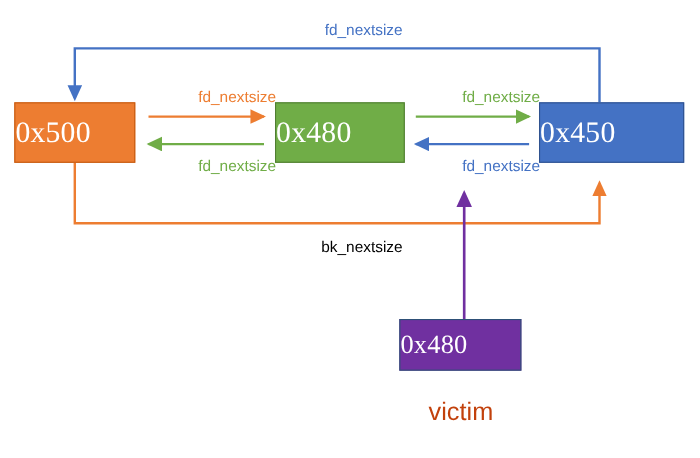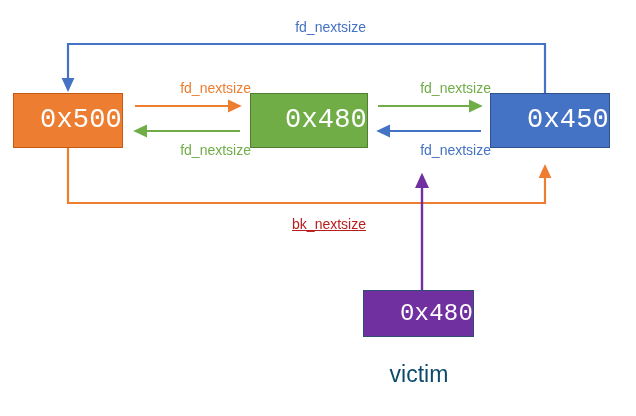--- a/index.html
+++ b/index.html
@@ -21,40 +21,40 @@
     position: absolute;
     left: 0;
     top: 0;
     width: 636px;
     height: 416px;
   }
   .node-box {
     position: absolute;
     display: flex;
     align-items: center;
-    justify-content: flex-end;
+    justify-content: flex-start;
     box-sizing: border-box;
     color: #ffffff;
     font-size: 27px;
-    font-family: Liberation Mono, monospace;
+    font-family: Liberation Serif, serif;
     letter-spacing: 0.2px;
     line-height: 1;
   }
   .edge-label {
     position: absolute;
     font-size: 14px;
     font-family: "Liberation Sans", sans-serif;
     white-space: nowrap;
     text-align: right;
     line-height: 1;
   }
   .plain-label {
     position: absolute;
     font-size: 23px;
-    color: #0c4a6e;
+    color: #c2410c;
     font-family: "Liberation Sans", sans-serif;
     white-space: nowrap;
     text-align: center;
     line-height: 1;
   }
 </style>
 </head>
 <body>
 
 <div id="canvas">
@@ -97,35 +97,35 @@
   </svg>
 
   <div class="node-box" style="left:13px; top:93px; width:110px; height:55px; background:#ED7D31; border:1.5px solid #C55A11;">
     <span>0x500</span>
   </div>
 
   <div class="node-box" style="left:250px; top:93px; width:118px; height:55px; background:#70AD47; border:1.5px solid #507E32;">
     <span>0x480</span>
   </div>
 
-  <div class="node-box" style="left:490px; top:93px; width:120px; height:55px; background:#4472C4; border:1.5px solid #2F528F;">
+  <div class="node-box" style="left:490px; top:93px; width:132px; height:55px; background:#4472C4; border:1.5px solid #2F528F;">
     <span>0x450</span>
   </div>
 
   <div class="node-box" style="left:363px; top:290px; width:111px; height:47px; background:#7030A0; border:1.5px solid #2E5077; font-size:24px;">
     <span>0x480</span>
   </div>
 
   <div class="edge-label" style="left:246px; top:20px; width:120px; color:#4472C4;">fd_nextsize</div>
 
   <div class="edge-label" style="left:131px; top:81px; width:120px; color:#ED7D31;">fd_nextsize</div>
 
   <div class="edge-label" style="left:131px; top:143px; width:120px; color:#70AD47;">fd_nextsize</div>
 
   <div class="edge-label" style="left:371px; top:81px; width:120px; color:#70AD47;">fd_nextsize</div>
 
   <div class="edge-label" style="left:371px; top:143px; width:120px; color:#4472C4;">fd_nextsize</div>
 
-  <div class="edge-label" style="left:246px; top:217px; width:120px; color:#b91c1c;text-decoration:underline;">bk_nextsize</div>
+  <div class="edge-label" style="left:246px; top:217px; width:120px; color:#000000;">bk_nextsize</div>
 
   <div class="plain-label" style="left:359px; top:363px; width:120px;">victim</div>
 
 </div>
 
 </body></html>

